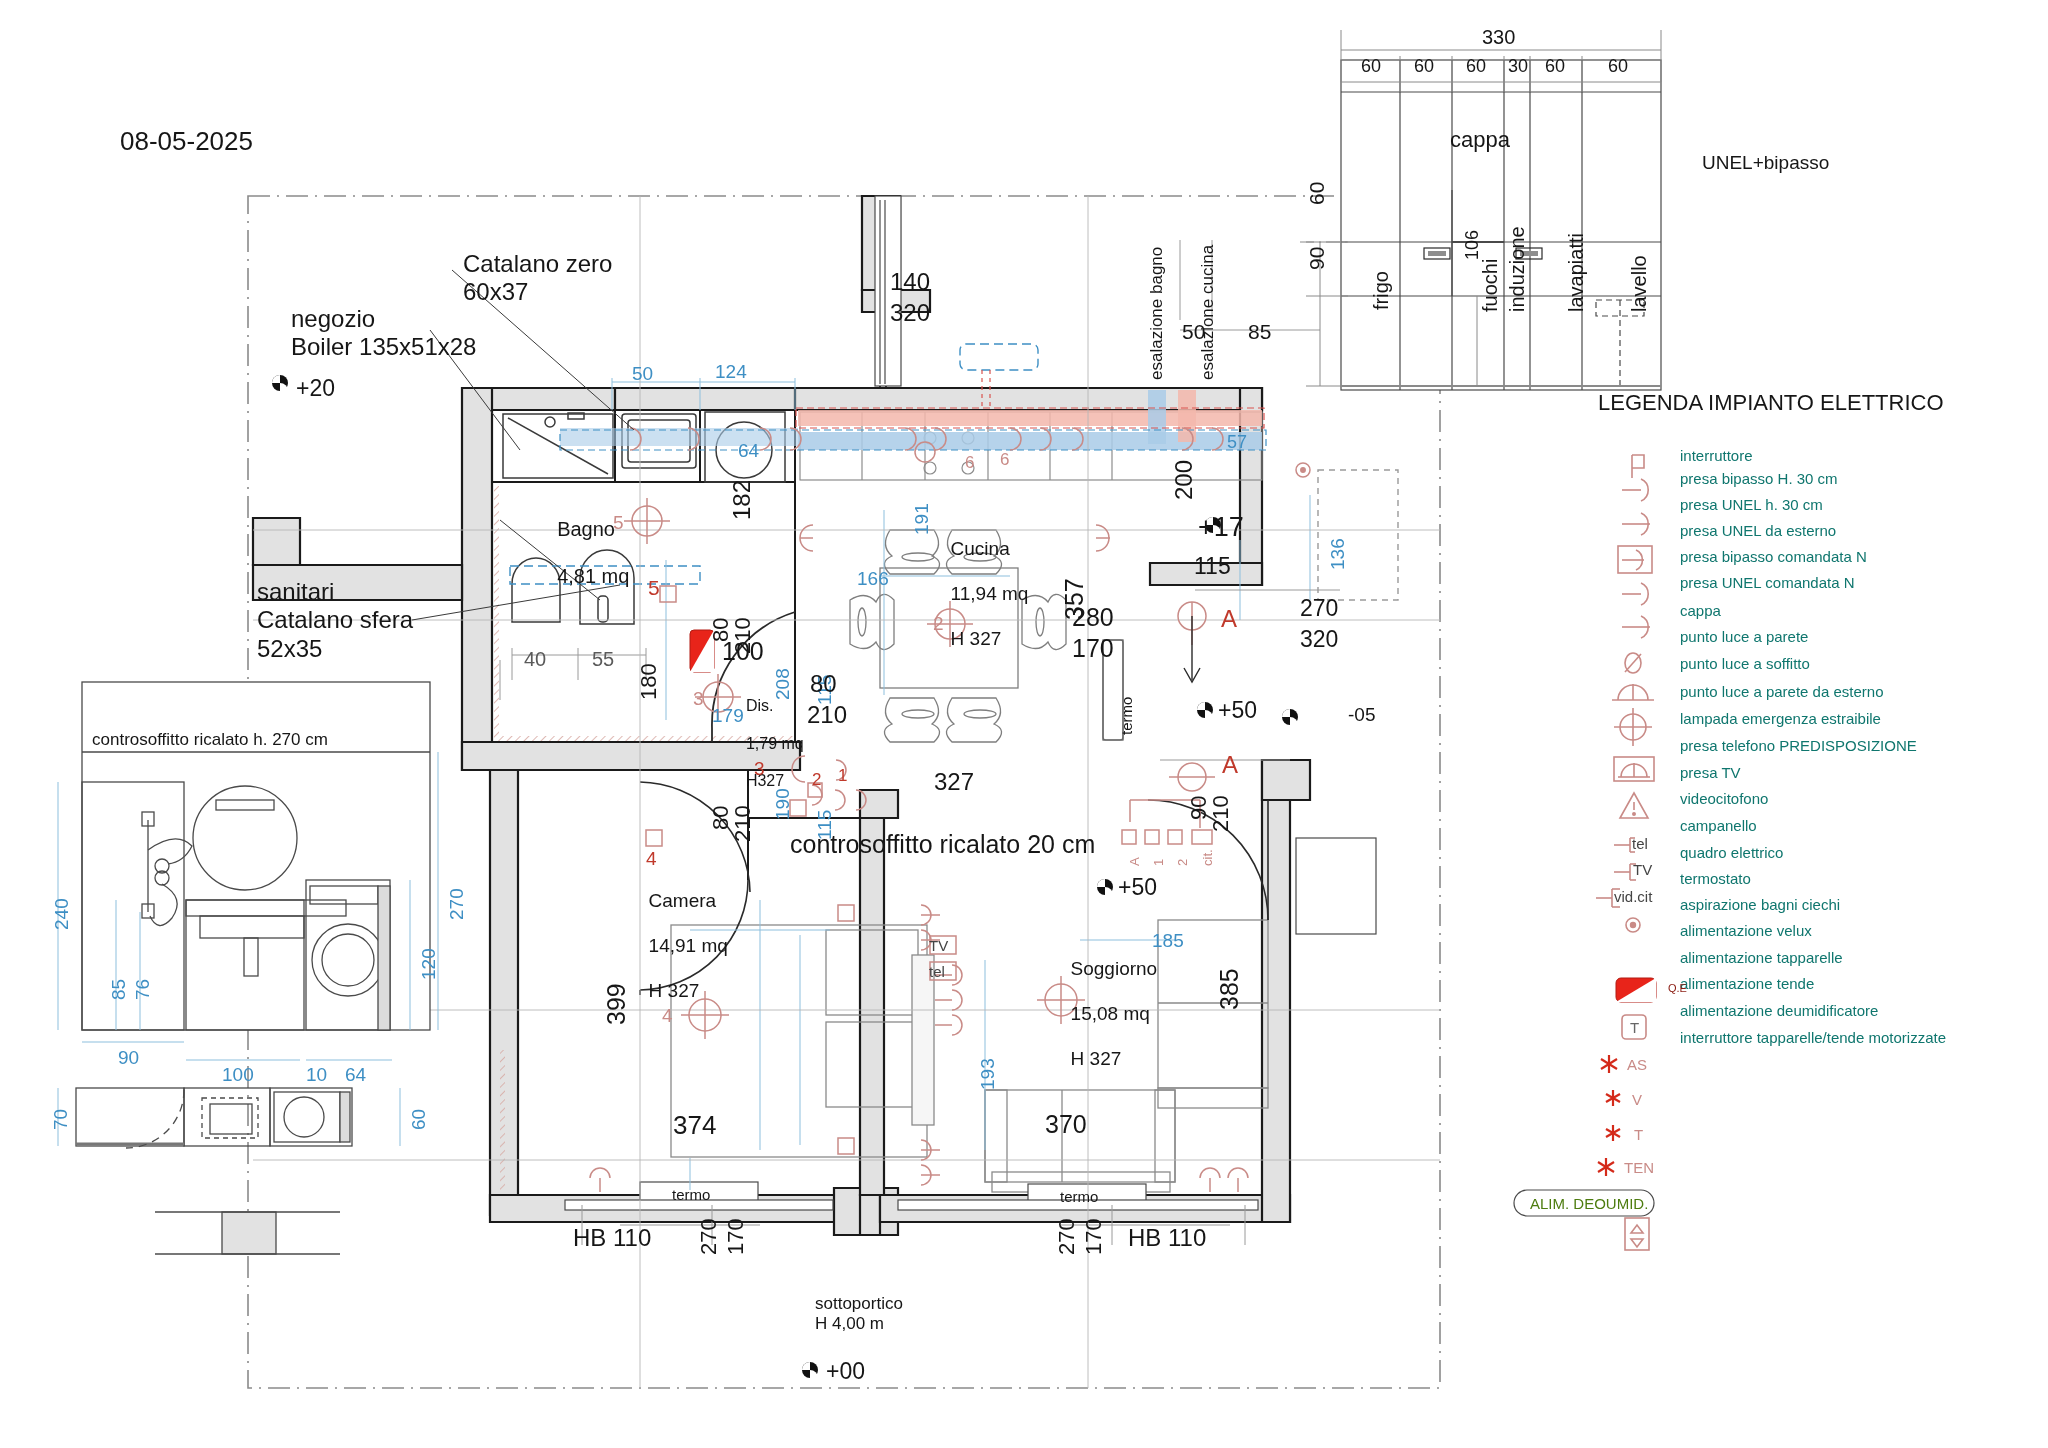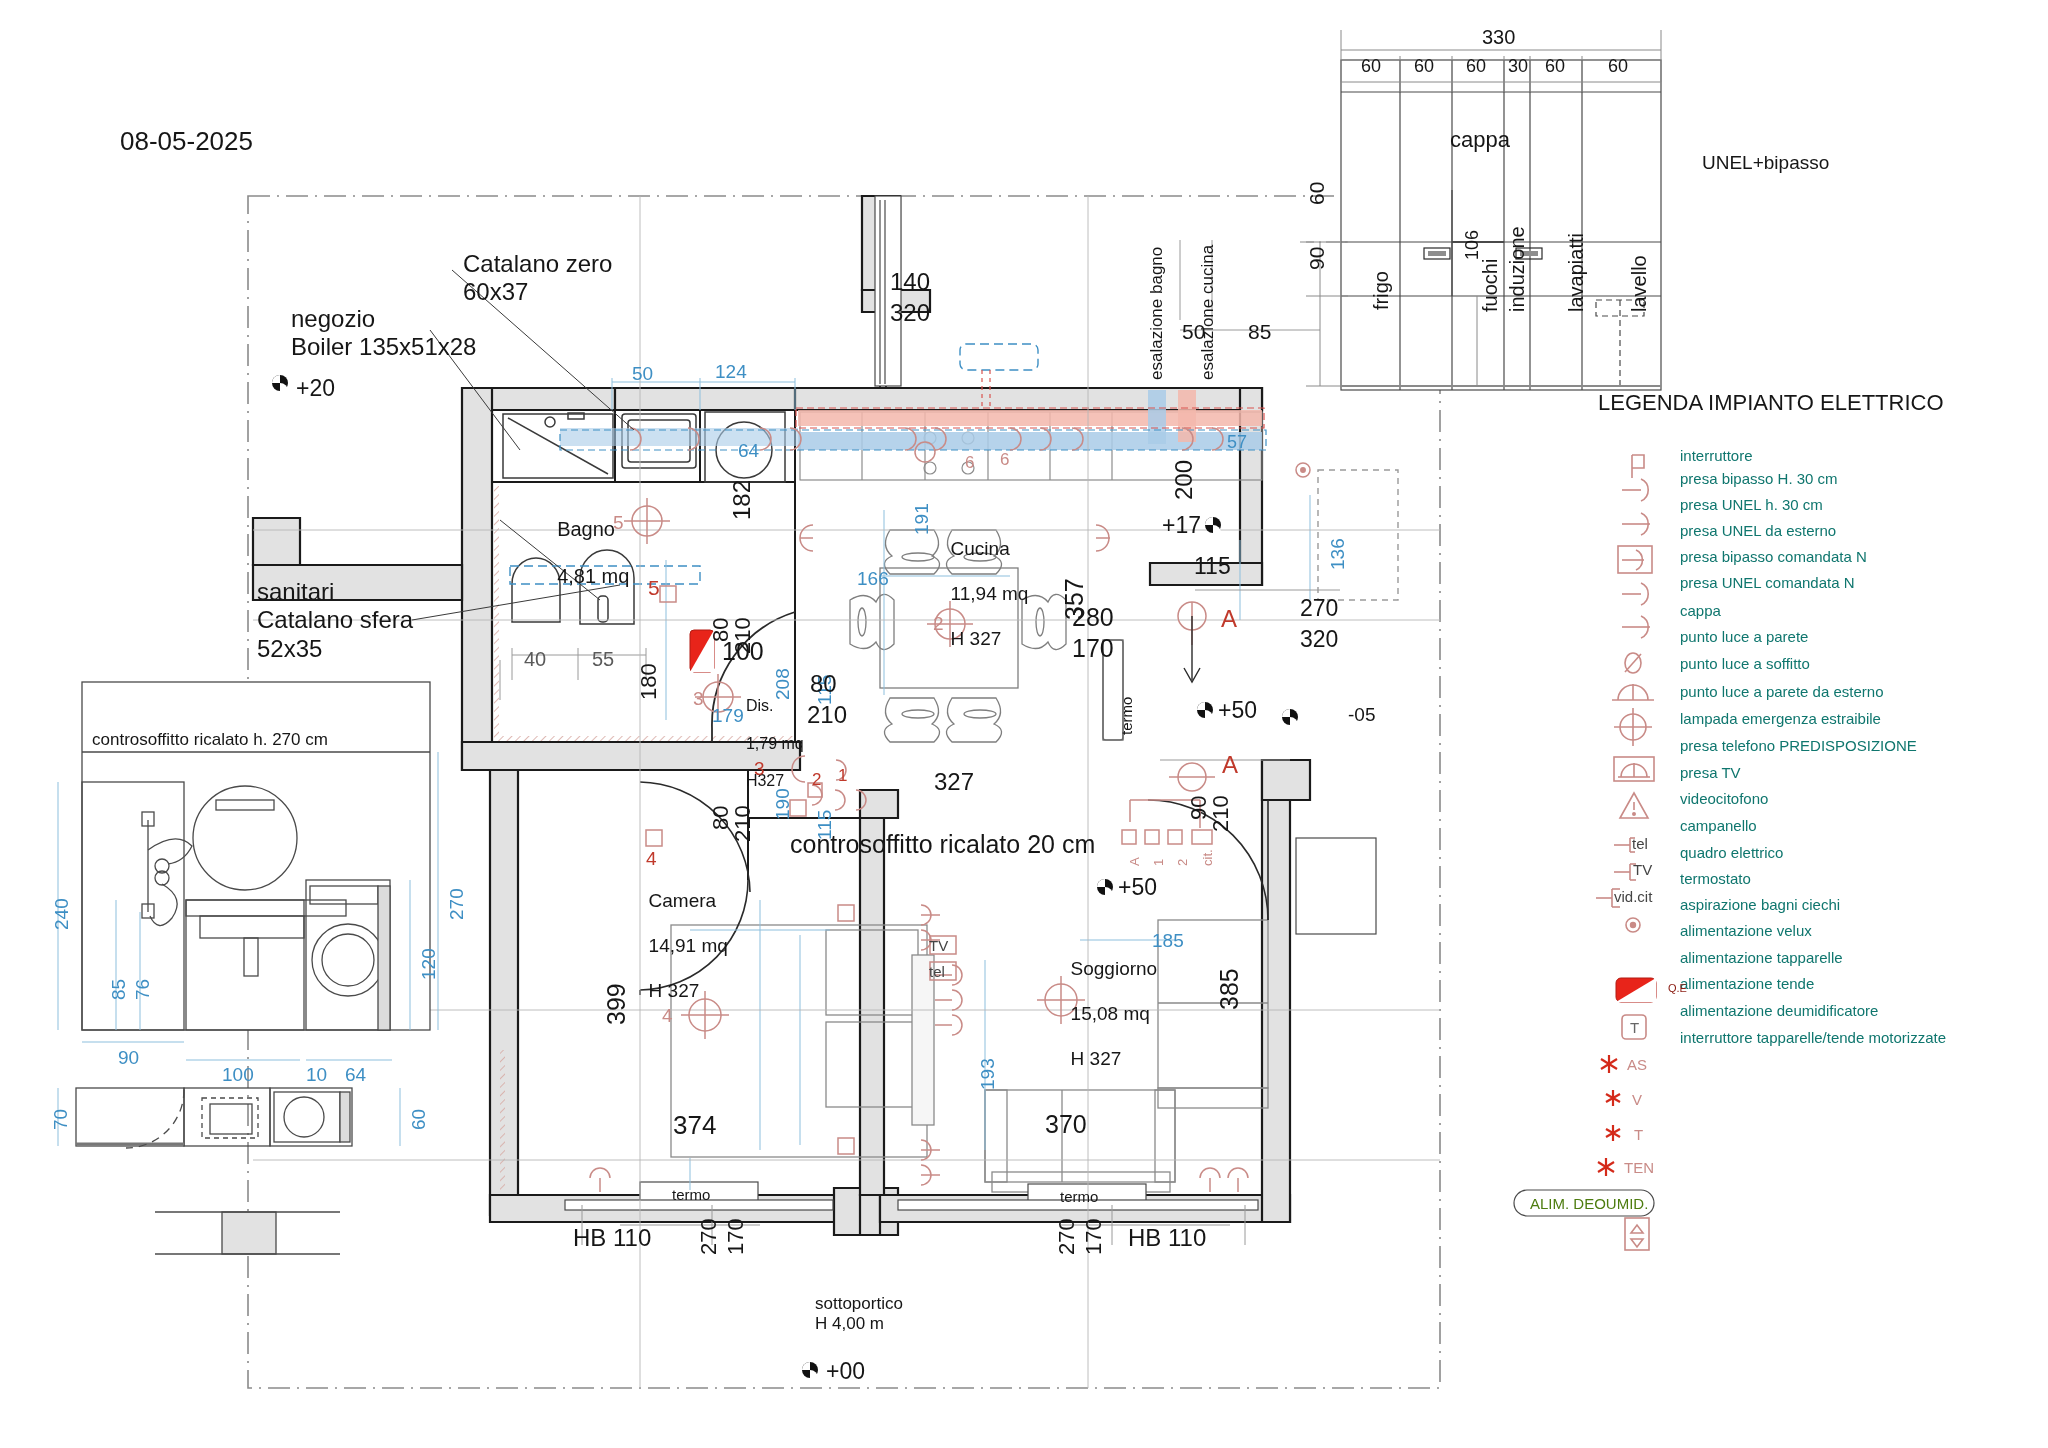--- a/index.html
+++ b/index.html
@@ -660,21 +660,21 @@
         <path d="M0 0 a8 8 0 0 1 8 8 l-8 0 z" fill="#fff"></path>
       </g>
     <g transform="translate(810,1370)">
         <circle r="8"></circle>
         <path d="M-8 0 a8 8 0 0 1 8 -8 l0 8 z" fill="#fff"></path>
         <path d="M0 0 a8 8 0 0 1 8 8 l-8 0 z" fill="#fff"></path>
       </g>
   </g>
 </svg>
 
-<div class="lbl" style="left:1162px;top:512px;font-size:23px;">+17</div>
+<div class="lbl" style="left:1198px;top:512px;font-size:27px;">+17</div>
 <div class="lbl" style="left:1218px;top:697px;font-size:23px;">+50</div>
 <div class="lbl" style="left:1118px;top:874px;font-size:23px;">+50</div>
 <div class="lbl" style="left:1348px;top:704px;font-size:19px;">-05</div>
 
 <div class="lbl" style="left:546px;top:494px;font-size:20px;">
   <span>Bagno</span><br>
   <span>4,81 mq</span>
 </div>
 <div class="lbl" style="left:940px;top:516px;font-size:19px;">
   <span>Cucina</span><br>

